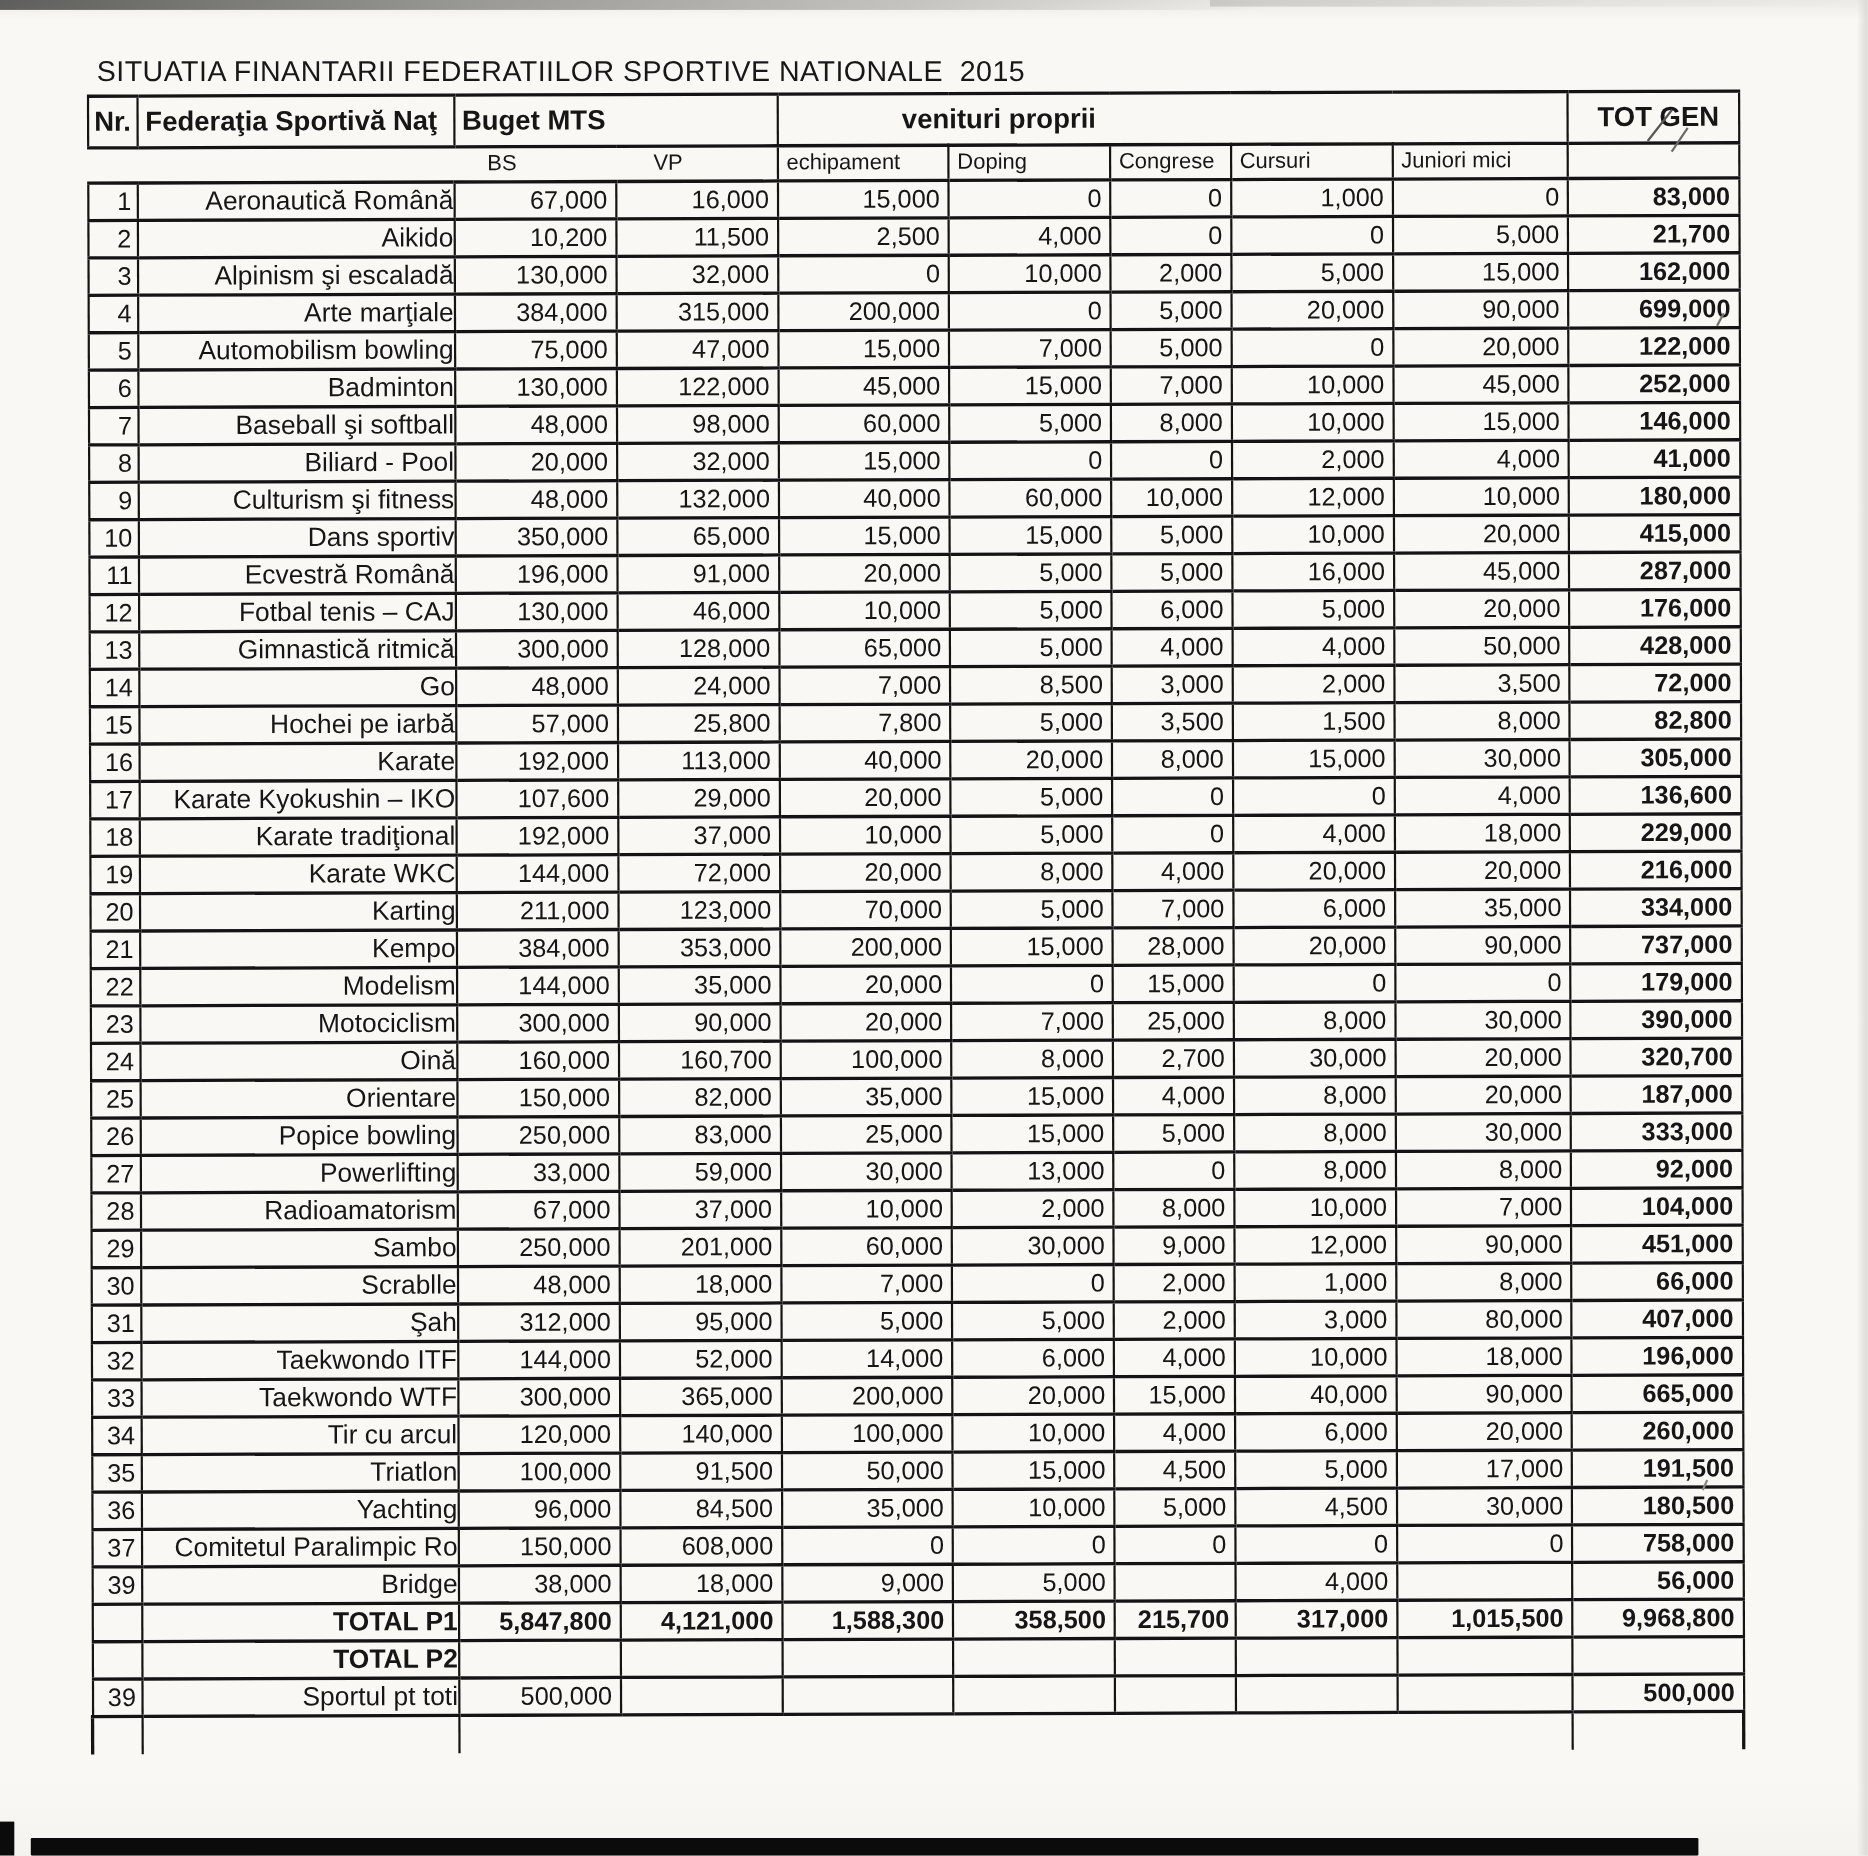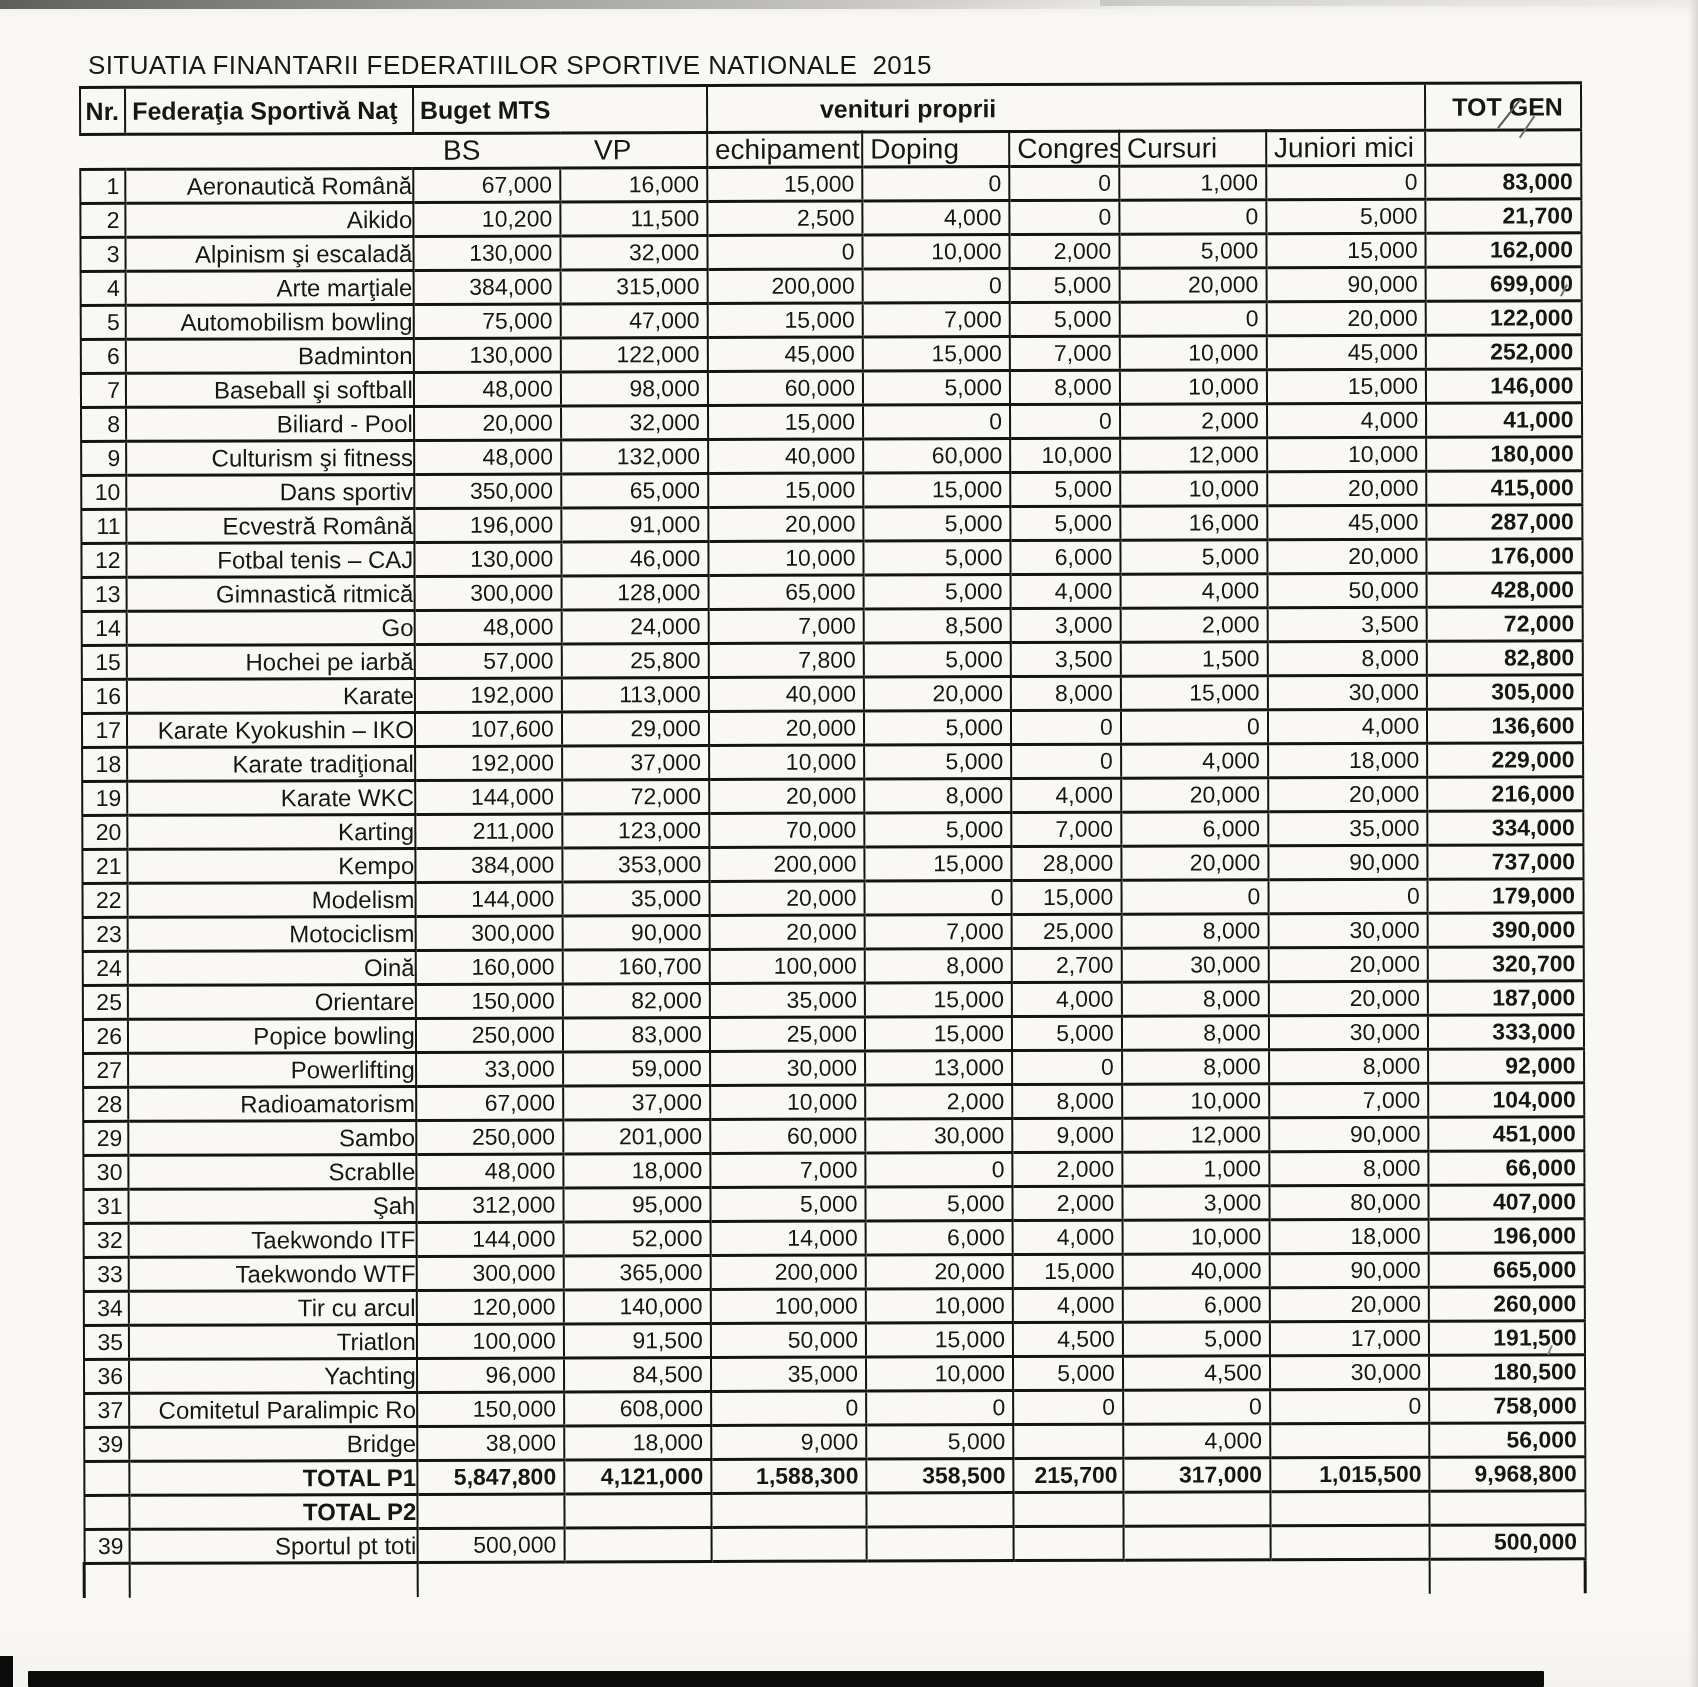--- a/index.html
+++ b/index.html
@@ -42,21 +42,21 @@
   .fin-table th,.fin-table td{
     border:solid #141414;border-width:3px 2px;
     padding:0;overflow:hidden;white-space:nowrap;
   }
   
   .hA th{height:44px;font-size:25px;font-weight:700;text-align:left;padding-left:6px;}
   .hA .c-nr{padding-left:5px;margin-top:31px;}
   .hA .c-ven{padding-left:112px;}
   .hA .c-tot{padding-left:26px;}
   
-  .hB th{height:29px;font-size:28px;font-weight:400;text-align:left;padding-left:7px;}
+  .hB th{height:29px;font-size:20px;font-weight:400;text-align:left;padding-left:7px;}
   .hB .nb{border:none;}
   .hB .sub-bs{border-left:none;border-right:none;padding-left:30px;}
   .hB .sub-vp{border-left:none;padding-left:34px;}
   
   .fin-table tbody tr{height:34px;}
   .fin-table td{font-size:23px;}
   td.col-nr{text-align:right;padding-right:5px;}
   td.col-name{text-align:right;padding-left:5px;font-size:24px;}
   td.num{text-align:right;padding-right:7px;}
   td.col-tot{font-weight:700;}

